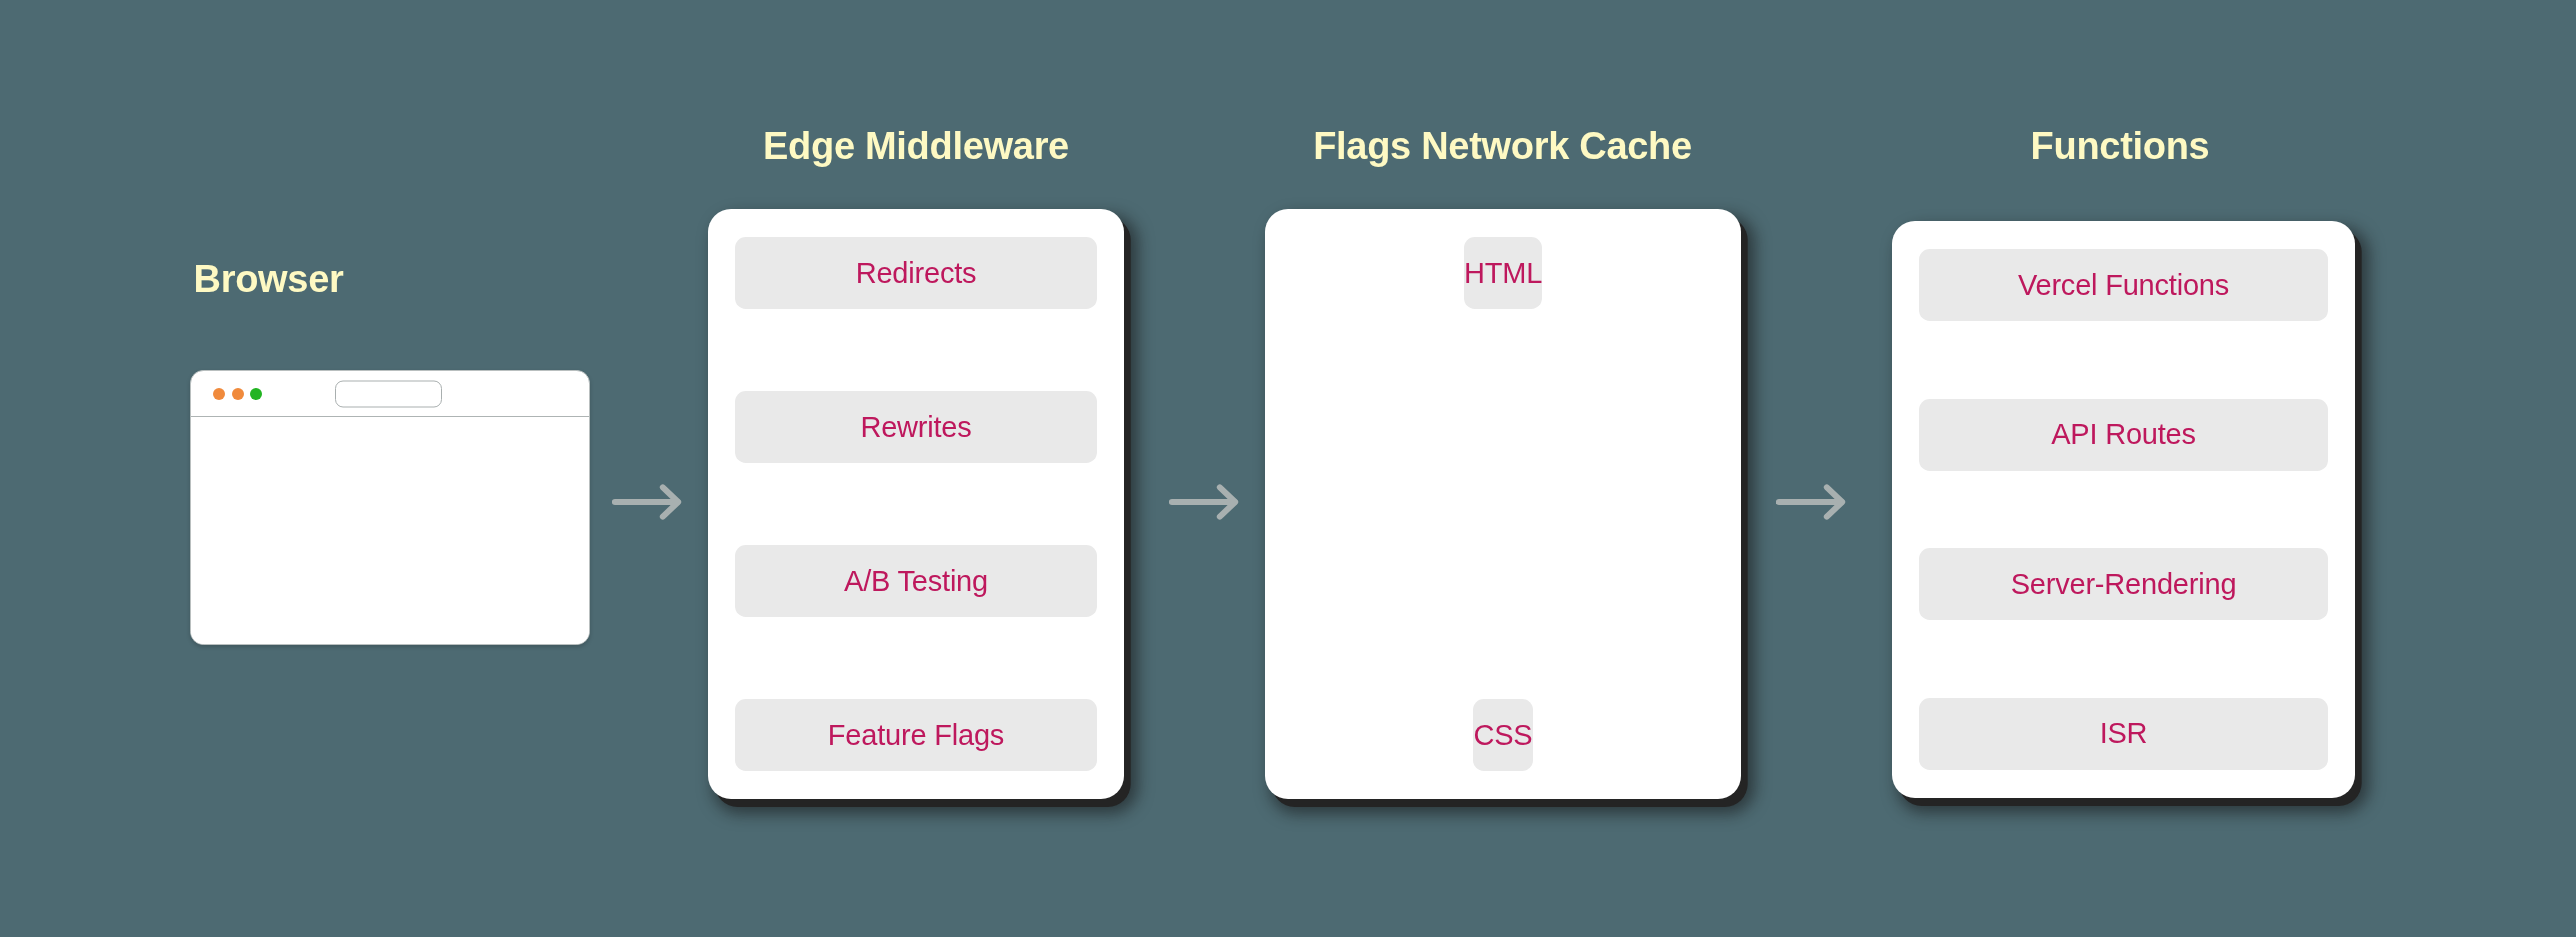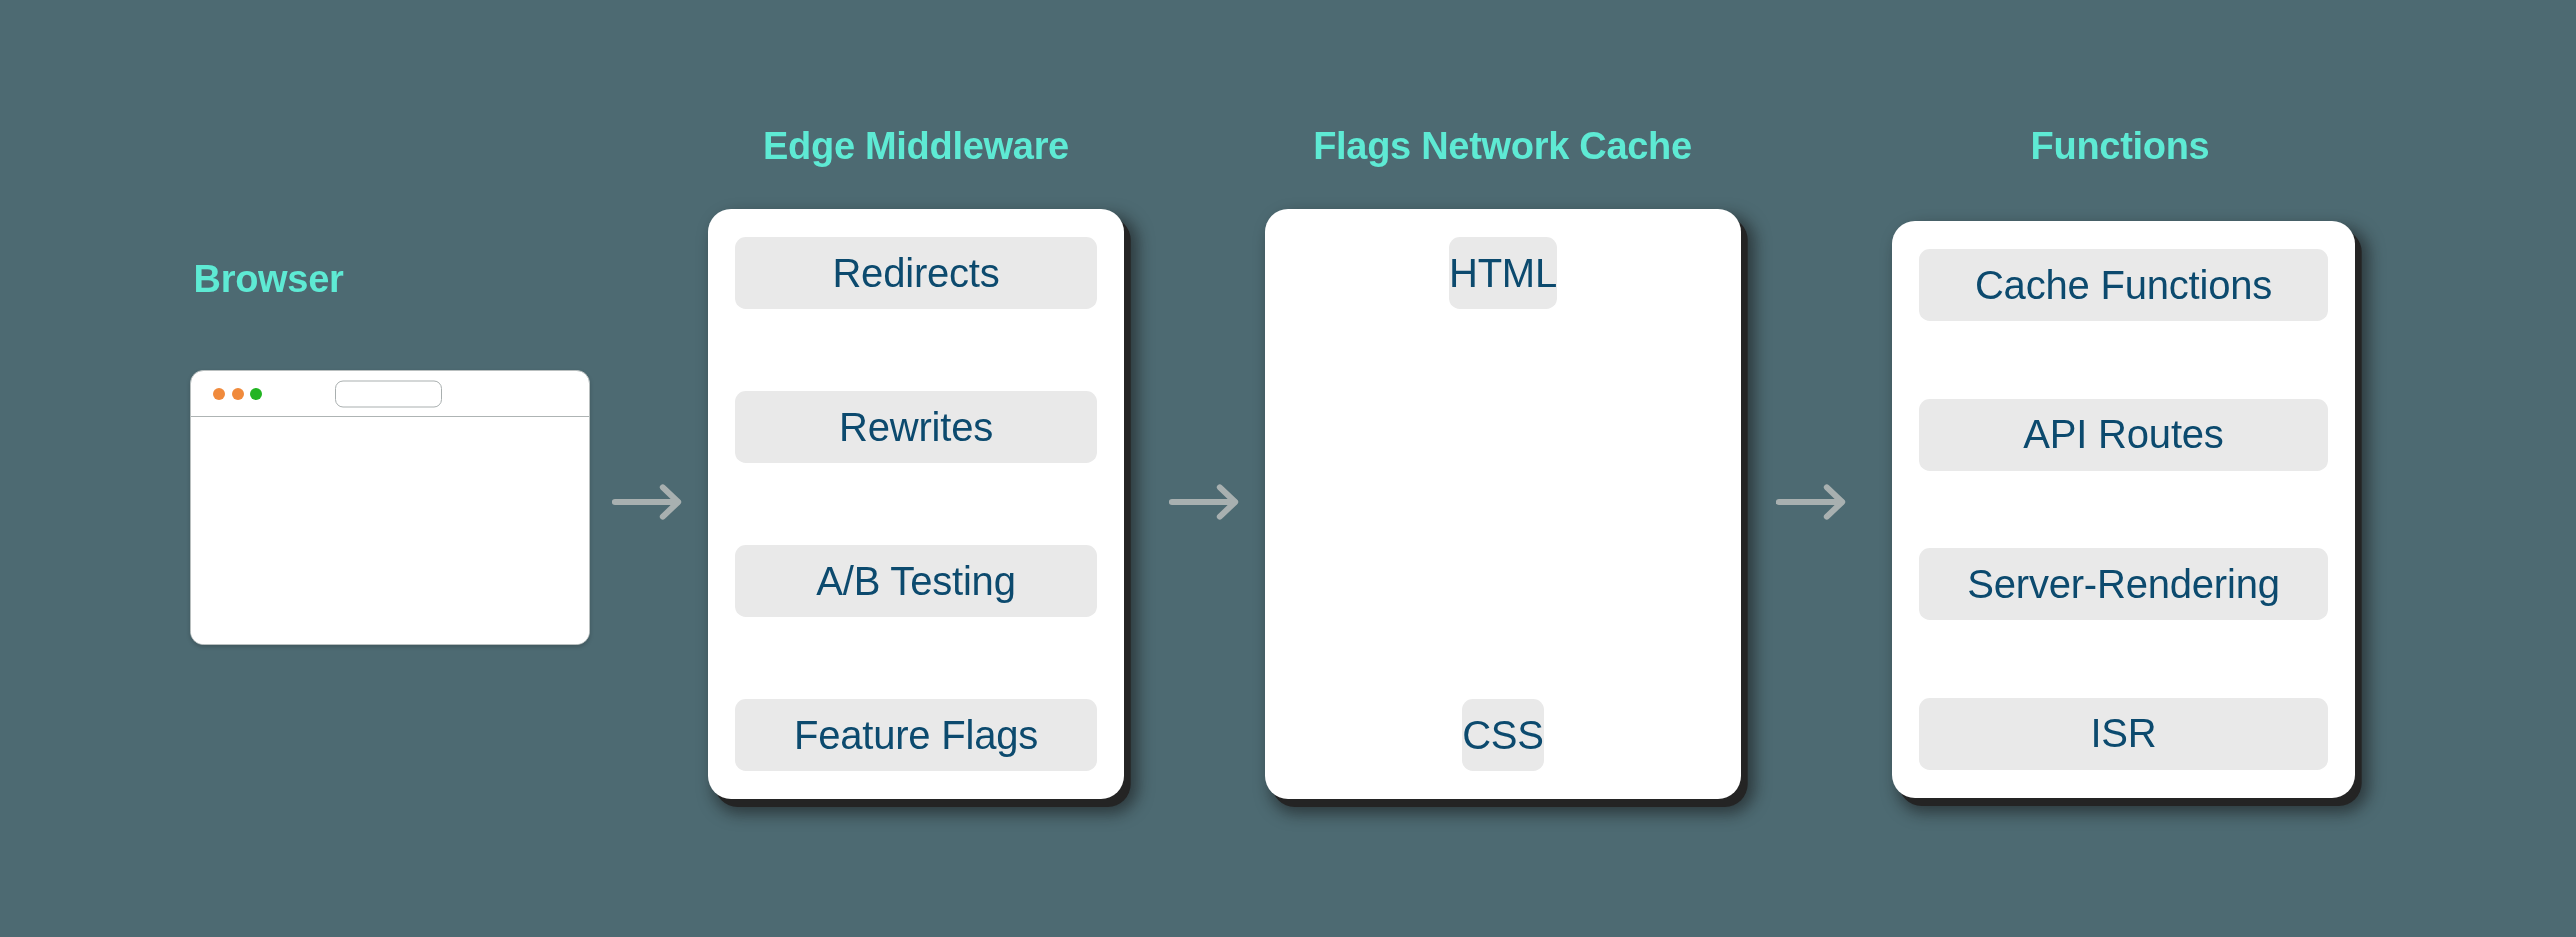--- a/index.html
+++ b/index.html
@@ -16,21 +16,21 @@
   }
 
   #stage {
     position: absolute;
     inset: 0;
   }
 
   
   .section-title {
     position: absolute;
-    color: #5eead4;
+    color: #fef9c3;
     font-weight: 700;
     font-size: 38px;
     letter-spacing: -0.3px;
     white-space: nowrap;
     text-align: center;
     line-height: 1;
   }
 
   
   #browser-window {
@@ -88,22 +88,22 @@
       6.7px 8px 0 0 #242424,
       9.4px 10.7px 14.8px 4px rgba(20,20,20,0.55);
     display: flex;
     flex-direction: column;
     justify-content: space-between;
     padding: 28px 27px;
   }
   .pill {
     background: #e9e9e9;
     border-radius: 10.7px;
-    color: #0c4a6e;
-    font-size: 40px;
+    color: #be185d;
+    font-size: 29px;
     height: 72px;
     display: flex;
     align-items: center;
     justify-content: center;
     white-space: nowrap;
     letter-spacing: -0.2px;
   }
 
   
   .arrow {
@@ -164,20 +164,20 @@
   <div class="section-title" style="left:1261px; top:127px; width:483px;">Flags Network Cache</div>
 
   <div class="card" style="left:1265px; top:209px; width:476px; height:590px;align-items:center;">
     <div class="pill">HTML</div>
     <div class="pill">CSS</div>
   </div>
 
   <div class="section-title" style="left:1892px; top:127px; width:456px;">Functions</div>
 
   <div class="card" style="left:1892px; top:221px; width:463px; height:577px;">
-    <div class="pill">Cache Functions</div>
+    <div class="pill">Vercel Functions</div>
     <div class="pill">API Routes</div>
     <div class="pill">Server-Rendering</div>
     <div class="pill">ISR</div>
   </div>
 
 </div>
 
 
 </body></html>

